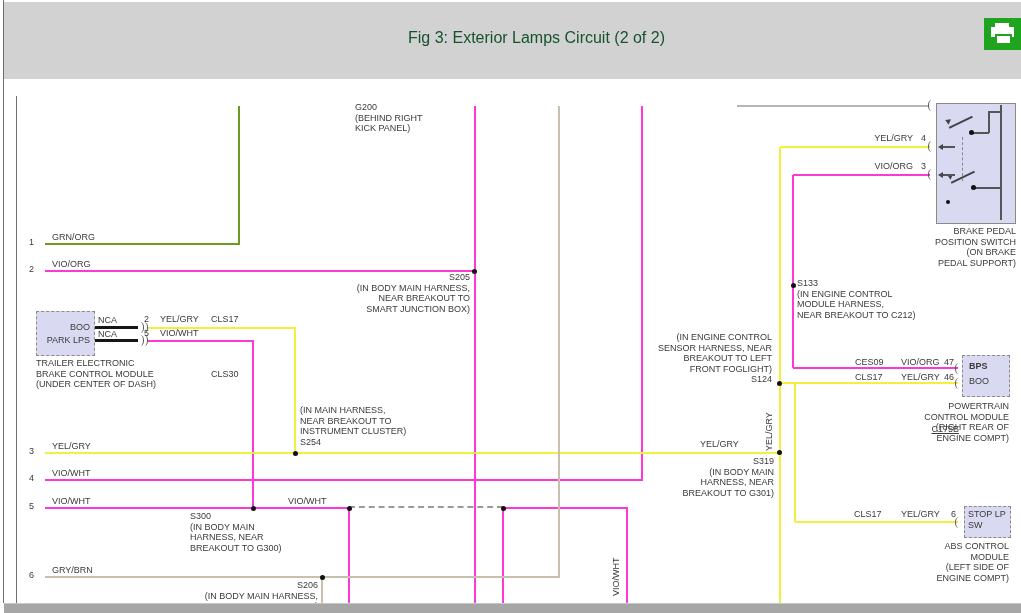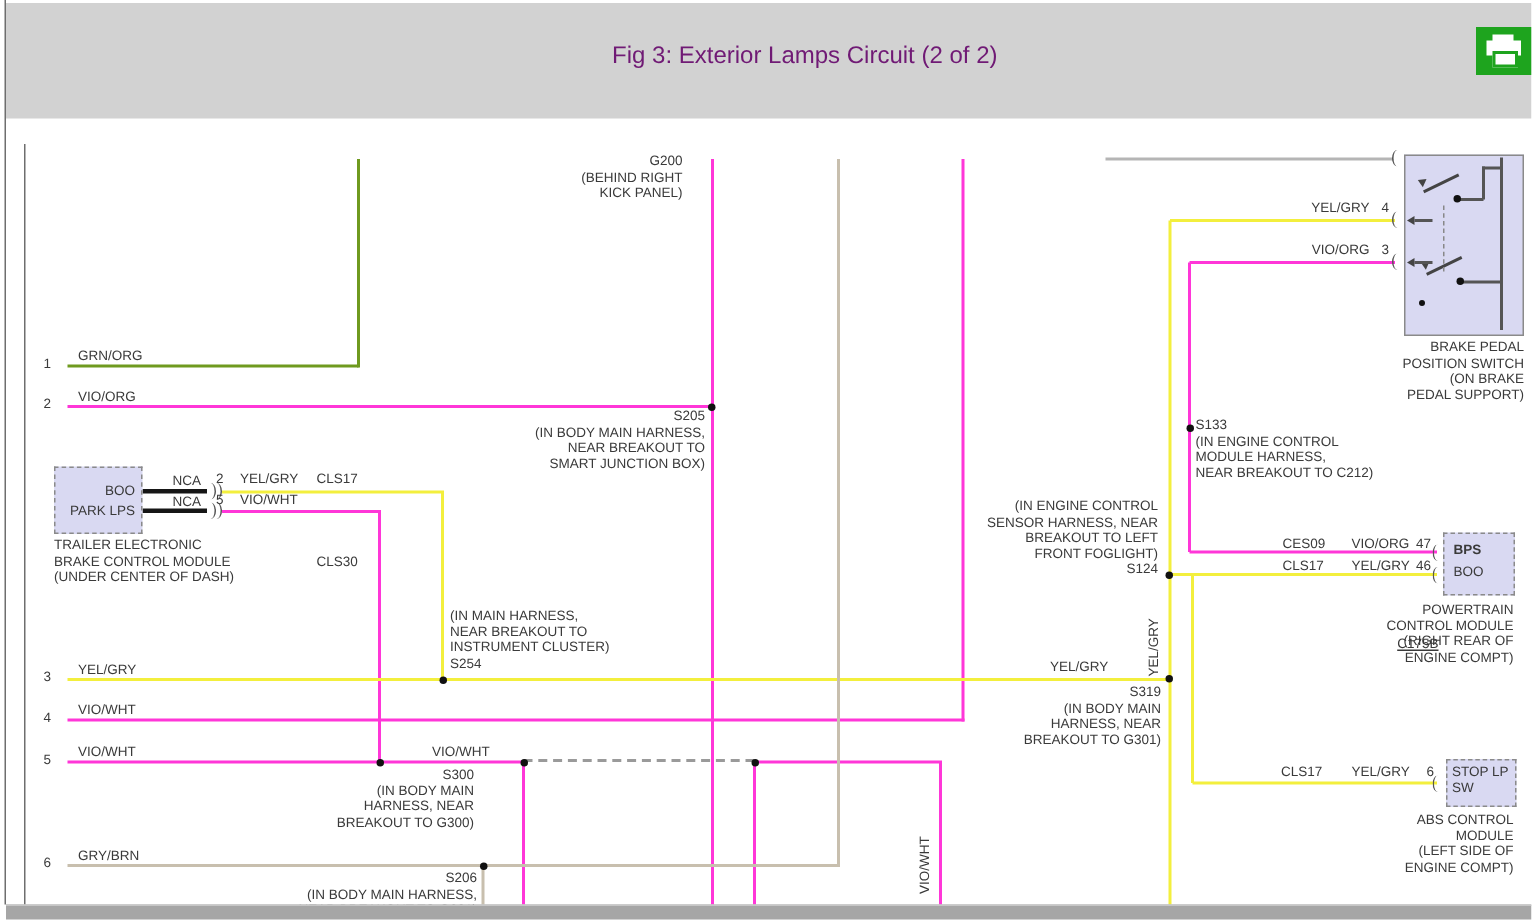--- a/index.html
+++ b/index.html
@@ -2,21 +2,21 @@
 <html style="--header-bg: #d2d2d2; --bar: #a6a6a6; --print-green: #1ea41e; --wire-yellow: #f3ef3d; --wire-magenta: #ff36d8; --wire-green: #6f9a1f; --wire-tan: #c8bfae; --wire-gray: #b5b5b5; --box-fill: #d9d9f2; --text: #3a3a3a;"><head>
 <meta charset="utf-8">
 <style>
   html,body{margin:0;padding:0;}
   body{width:1021px;height:613px;position:relative;background:#ffffff;
        font-family:"Liberation Sans","DejaVu Sans",sans-serif;overflow:hidden;}
   .stage{position:absolute;left:0;top:0;width:1021px;height:613px;}
 
   
   .header{position:absolute;left:4px;top:2px;right:0;height:77px;background:var(--header-bg);}
-  .title{position:absolute;left:16px;right:0;top:29px;text-align:center;font-size:16px;color:#701a75;padding-left:36px;}
+  .title{position:absolute;left:16px;right:0;top:29px;text-align:center;font-size:16px;color:#14532d;padding-left:36px;}
   .print-btn{position:absolute;left:984px;top:18px;width:37px;height:32px;background:var(--print-green);cursor:pointer;}
   .pr{position:absolute;background:#ffffff;}
 
   
   .edge{position:absolute;width:1px;background:#6e6e6e;}
   .bottom-bar{position:absolute;left:4px;right:0;top:603px;height:10px;background:var(--bar);border-top:1px solid #c6c6c6;}
 
   
   .h{position:absolute;height:2px;}
   .v{position:absolute;width:2px;}
@@ -31,21 +31,21 @@
   .dot{position:absolute;width:5px;height:5px;border-radius:50%;background:#111;}
 
   
   .box{position:absolute;background:var(--box-fill);}
   .solidbox{border:1.5px solid #8a8a8a;}
   .dashbox{border:1.5px dashed #8a8a8a;}
 
   
   .t{position:absolute;font-size:9px;line-height:10.5px;color:var(--text);white-space:pre-line;}
   .r{text-align:right;}
-  .c{text-align:right;}
+  .c{text-align:left;}
   .u{text-decoration:underline;}
   .vtext{position:absolute;font-size:9px;color:var(--text);writing-mode:vertical-rl;transform:rotate(180deg);}
 
   
   .arc{position:absolute;width:6px;height:11px;border-left:1.6px solid #555;border-radius:50%;}
   .arcr{position:absolute;width:6px;height:11px;border-right:1.6px solid #555;border-radius:50%;}
 
   
   .swl{position:absolute;background:#555;}
   .diag{position:absolute;height:1.5px;background:#444;transform-origin:left center;}

